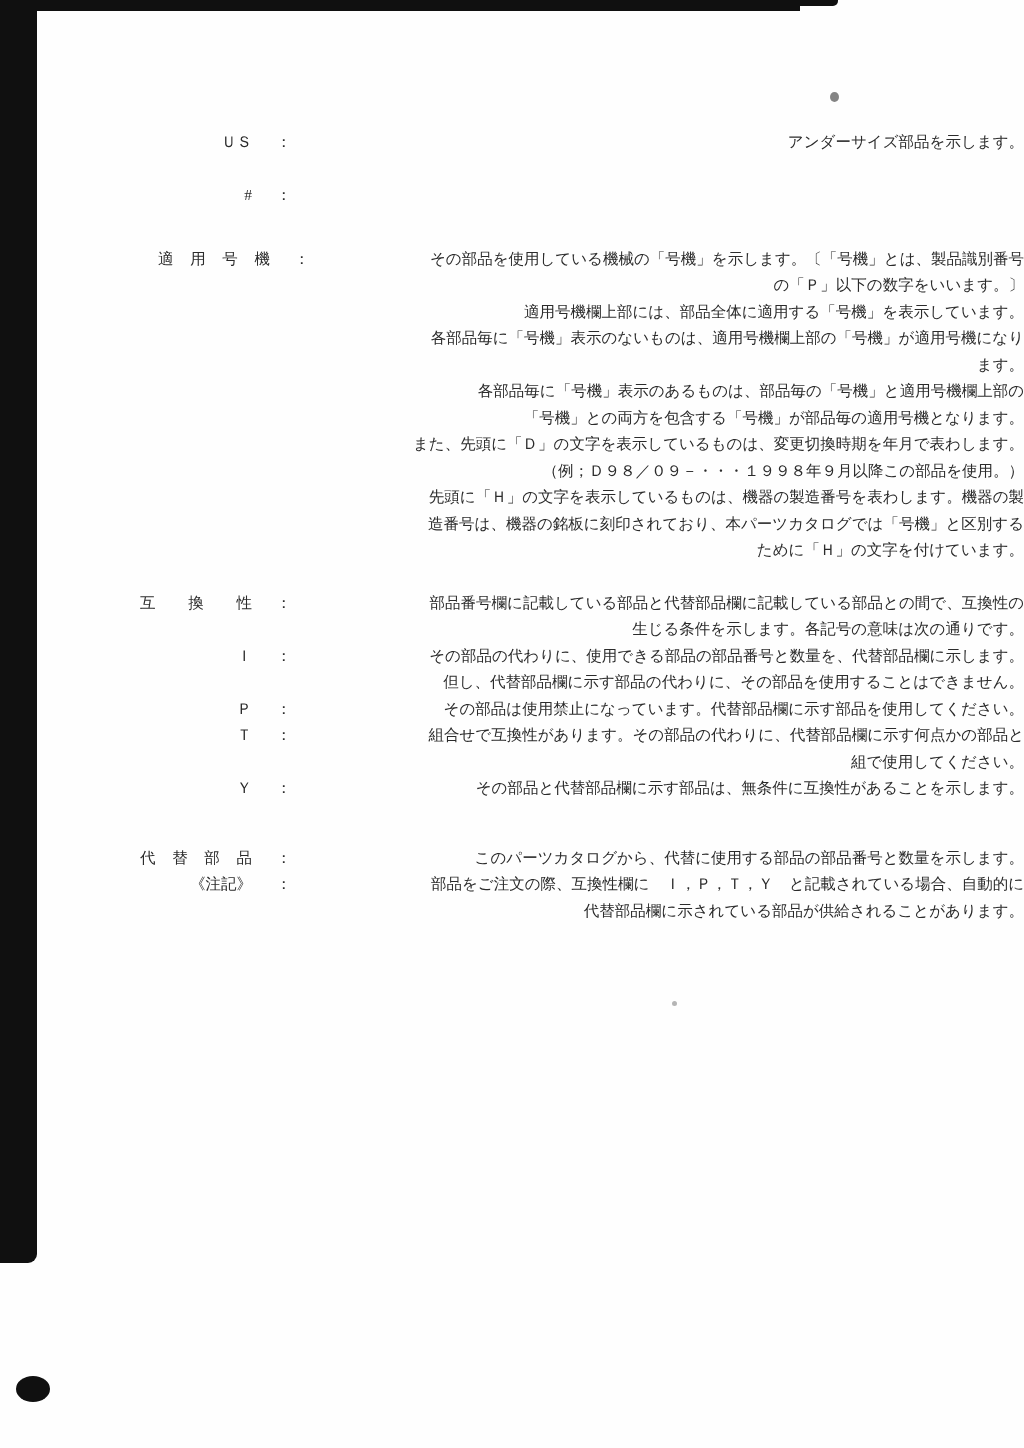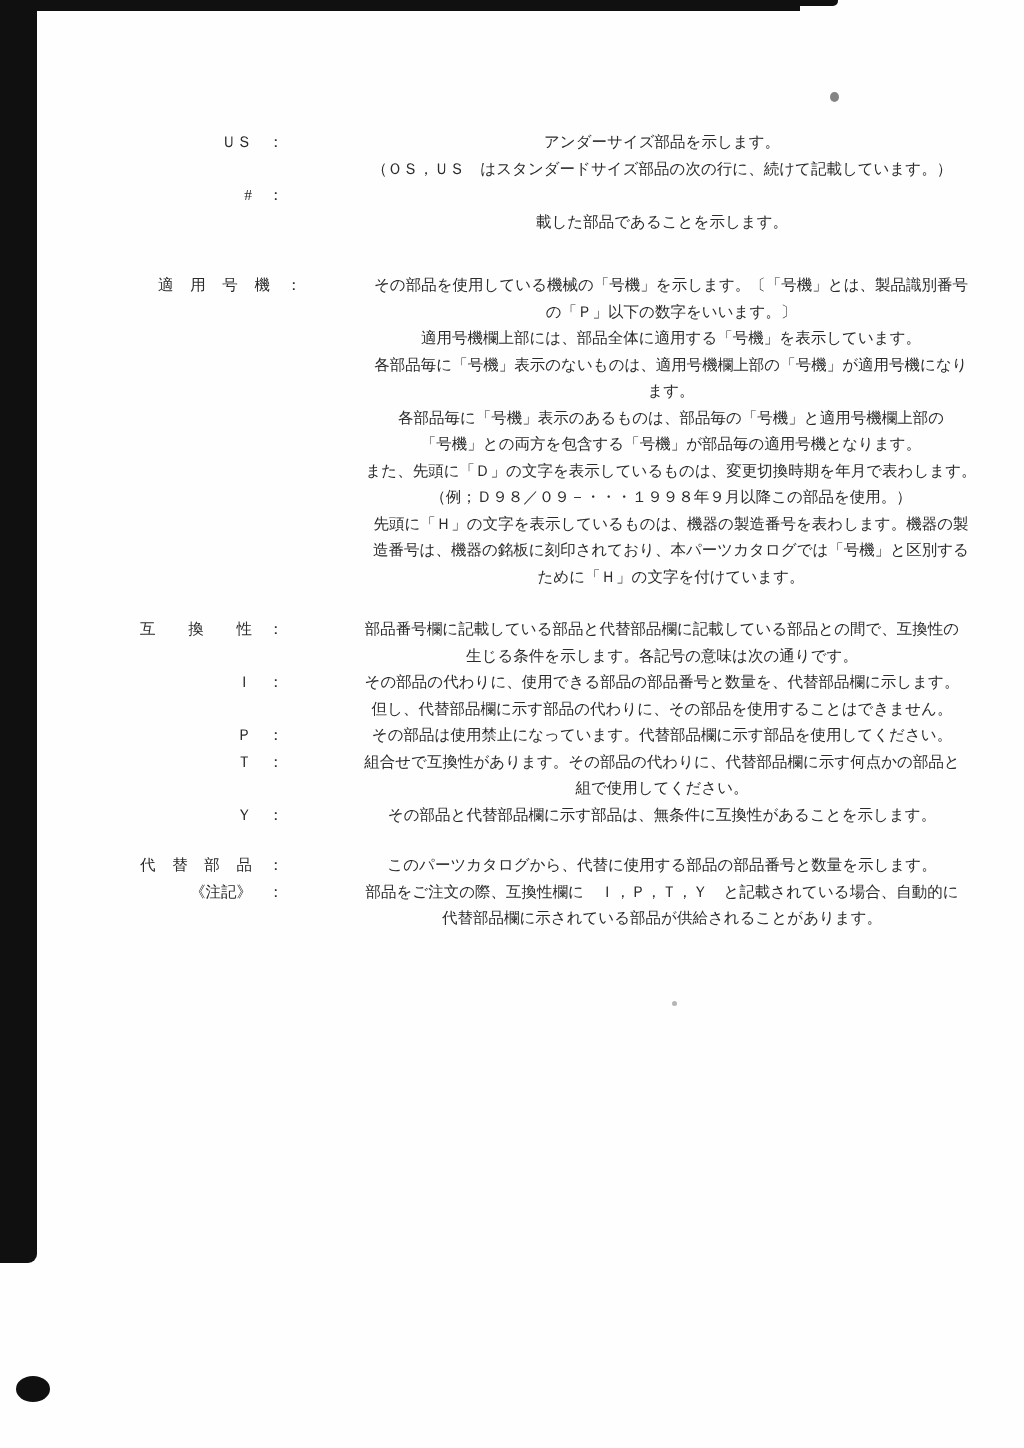--- a/index.html
+++ b/index.html
@@ -17,31 +17,32 @@
     padding-top:129px;
     font-size:15.5px;
   }
   .row{
     display:grid;
     grid-template-columns:112px 48px 1fr;
     padding-left:140px;
     height:26.5px;
     line-height:26.5px;
     white-space:nowrap;
+    gap:8px;
   }
   .cell{overflow:visible;}
   .lbl{letter-spacing:0;}
   .lbl.lj{text-align:justify;text-align-last:justify;}
   .lbl.lr{text-align:right;}
   .col{text-align:left;padding-left:16px;}
-  .txt{text-align:center;}
+  .txt{text-align:right;}
   .sec{margin:0;}
   .sec-2{margin-top:37px;padding-left:18px;}
   .sec-3{margin-top:26px;font-family:Liberation Serif, serif;}
-  .sec-4{margin-top:24px;}
+  .sec-4{margin-top:43px;}
   
   .bar-left{position:absolute;left:0;top:0;width:37px;height:1263px;background:#101010;border-bottom-right-radius:9px;}
   .bar-top{position:absolute;left:0;top:0;width:800px;height:11px;background:#101010;}
   .bar-top-taper{position:absolute;left:800px;top:0;width:38px;height:6px;background:#101010;border-bottom-right-radius:5px;}
   .ink-blob{position:absolute;left:16px;top:1376px;width:34px;height:26px;background:#101010;border-radius:50%;}
   .dot-top{position:absolute;left:830px;top:92px;width:9px;height:10px;background:#6f6f6f;border-radius:50%;opacity:.85;}
   .speck{position:absolute;left:672px;top:1001px;width:5px;height:5px;background:#b5b5b5;border-radius:50%;}
 </style>
 </head>
 <body>
@@ -59,30 +60,24 @@
 
     <div class="sec sec-1">
       <div class="row">
         <div class="cell lbl lr">ＵＳ</div>
         <div class="cell col">：</div>
         <div class="cell txt">アンダーサイズ部品を示します。</div>
       </div>
       <div class="row">
         <div class="cell lbl"></div>
         <div class="cell col"></div>
-        <div class="cell txt">（ＯＳ，ＵＳ　はスタンダードサイズ部品の次の行に、続けて記載しています。）</div>
       </div>
       <div class="row">
         <div class="cell lbl lr">#</div>
         <div class="cell col">：</div>
-      </div>
-      <div class="row">
-        <div class="cell lbl"></div>
-        <div class="cell col"></div>
-        <div class="cell txt">載した部品であることを示します。</div>
       </div>
     </div>
 
     <div class="sec sec-2">
       <div class="row">
         <div class="cell lbl lj">適　用　号　機</div>
         <div class="cell col">：</div>
         <div class="cell txt">その部品を使用している機械の「号機」を示します。〔「号機」とは、製品識別番号</div>
       </div>
       <div class="row">

